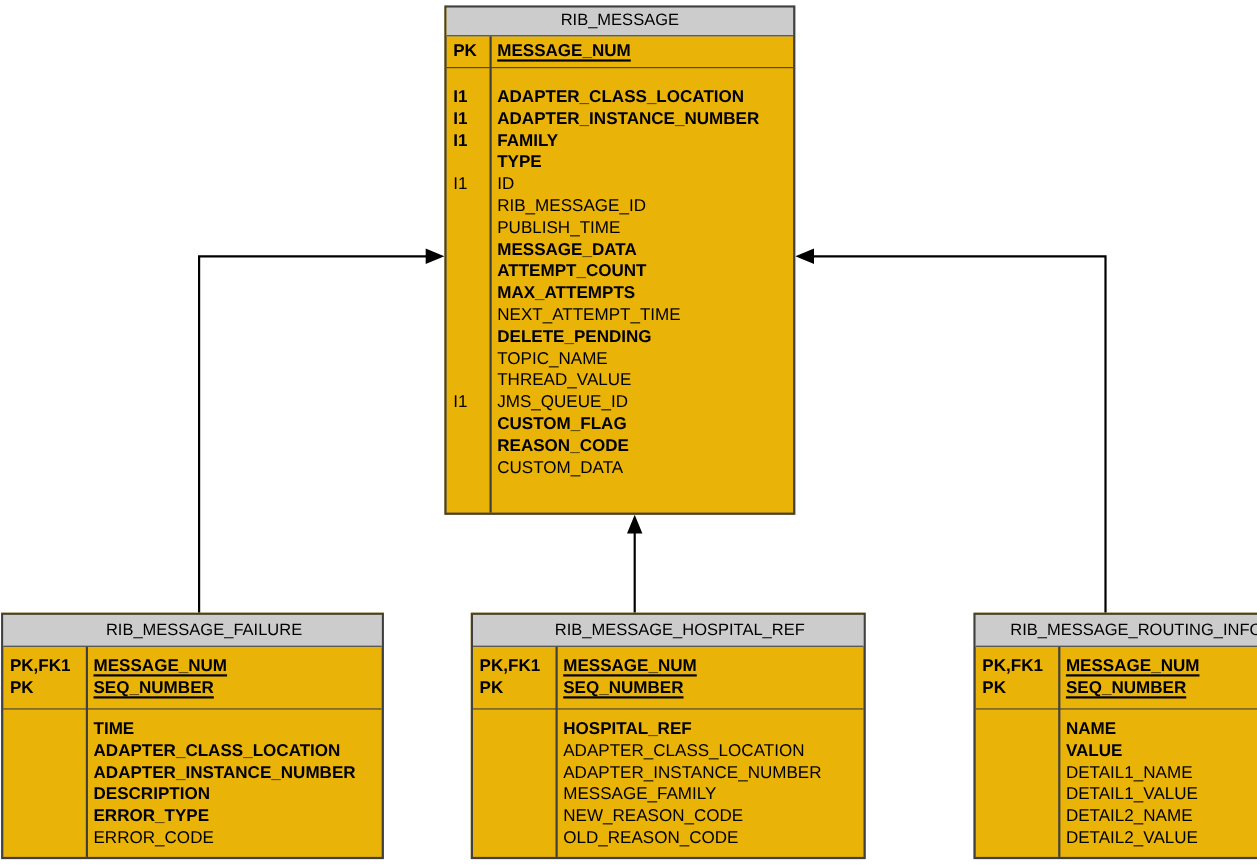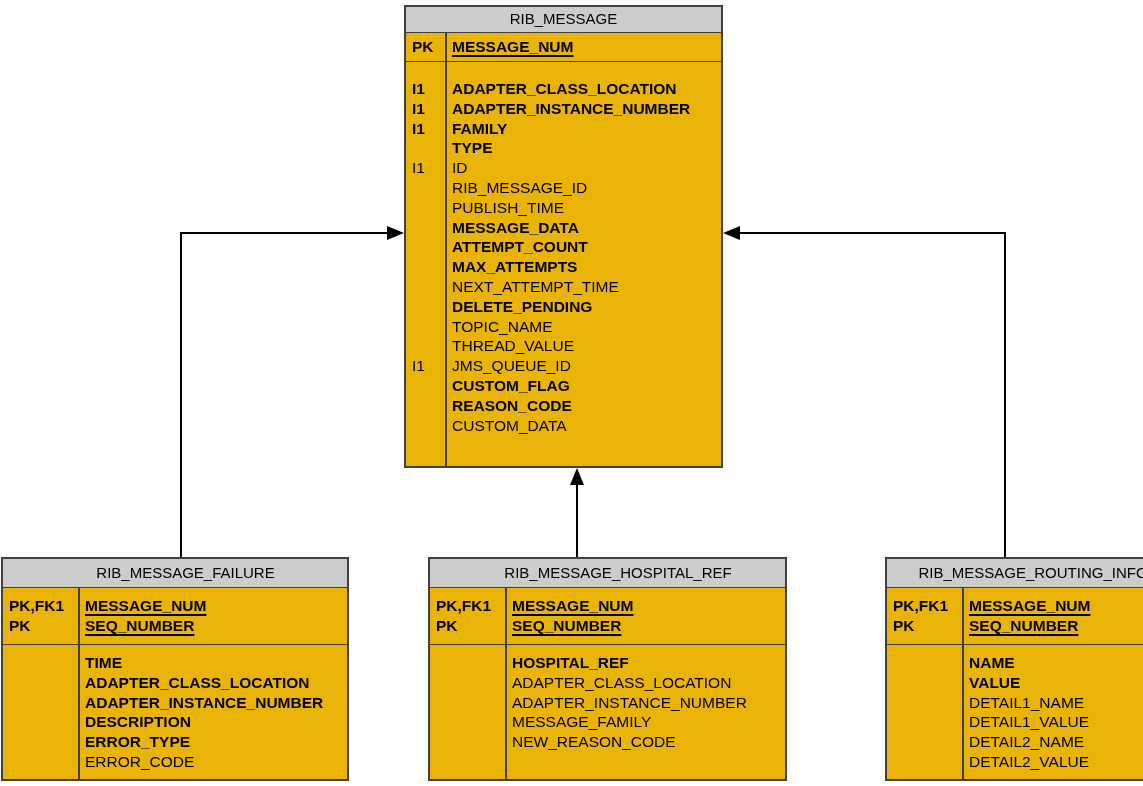--- a/index.html
+++ b/index.html
@@ -231,20 +231,24 @@
           <span class="n">ADAPTER_INSTANCE_NUMBER</span>
         </div>
         <div class="row">
           <span class="m"></span>
           <span class="n">MESSAGE_FAMILY</span>
         </div>
         <div class="row">
           <span class="m"></span>
           <span class="n">NEW_REASON_CODE</span>
         </div>
+        <div class="row">
+          <span class="m"></span>
+          <span class="n">OLD_REASON_CODE</span>
+        </div>
     </div>
     <div class="vline"></div>
   </div>
 
   <div id="tbl-routing" class="erd-table bot">
     <div class="erd-header">RIB_MESSAGE_ROUTING_INFO</div>
     <div class="sec keys">
       <div class="row key-row bold">
           <span class="m">PK,FK1</span>
           <span class="n">MESSAGE_NUM</span>

